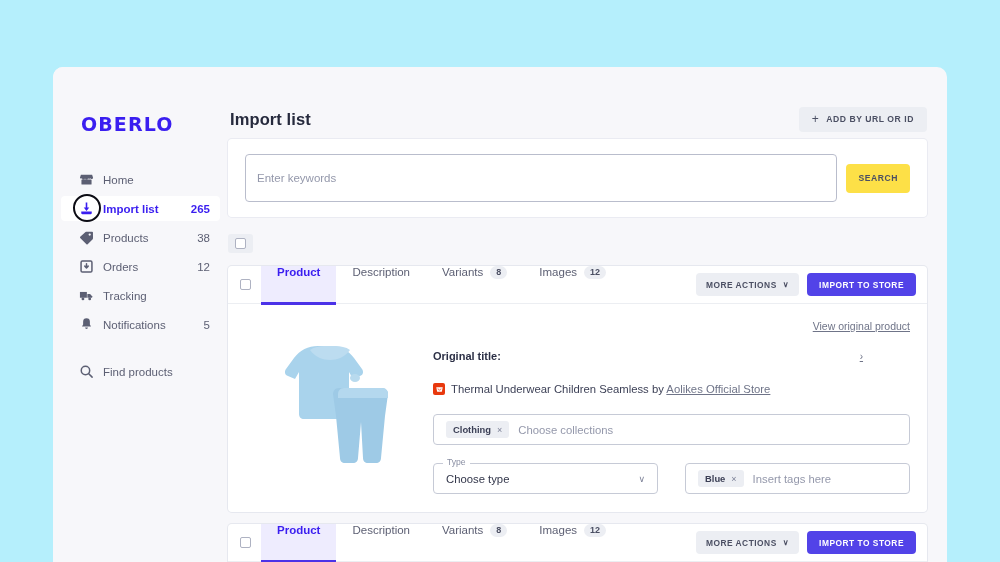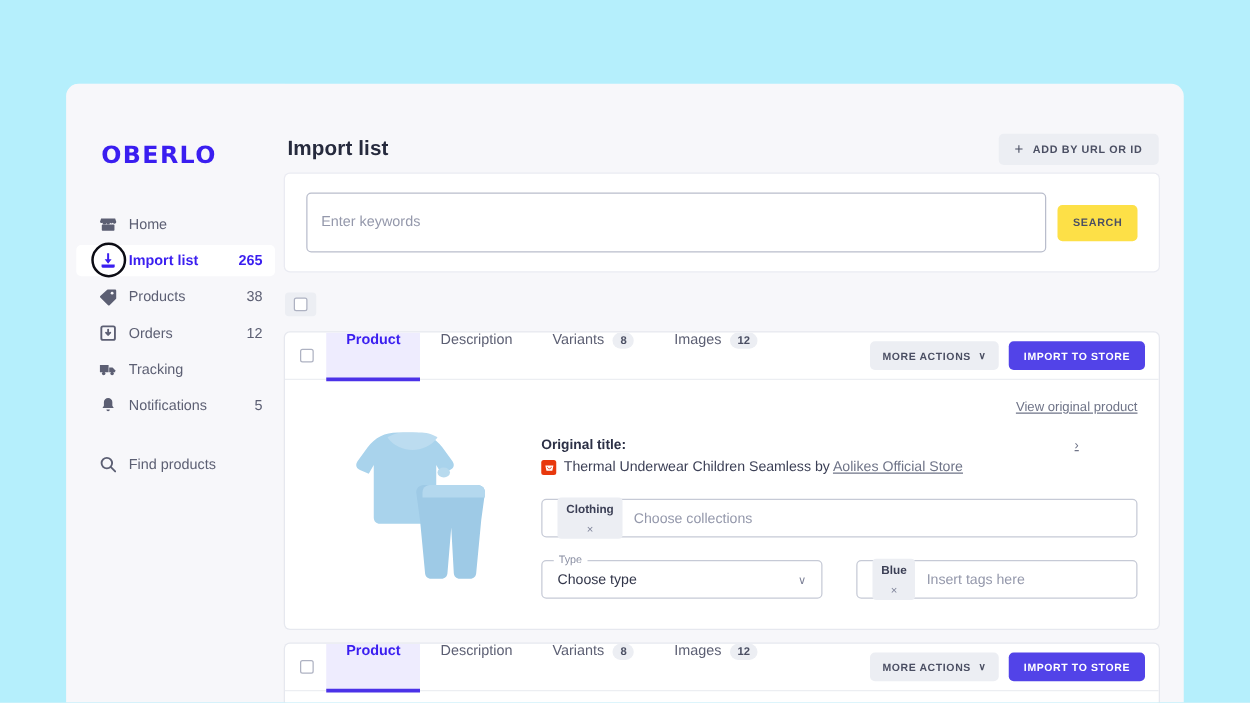--- a/index.html
+++ b/index.html
@@ -251,21 +251,21 @@
   .orig-label { font-size: 11px; color: #2c3046; font-weight: bold; }
   .view-orig {
     font-size: 10.5px; color: #6f7488;
     text-decoration: underline;
     white-space: nowrap;
     display: inline-flex; align-items: center; gap: 19px; flex-direction: column;
   }
   .view-orig .arw { text-decoration: none; font-size: 10px; }
   .orig-title-row {
     display: flex; align-items: flex-start; gap: 6px;
-    margin-top: 5px;
+    margin-top: 20px;
     font-size: 11.3px;
     color: #3b3f55;
     line-height: 1.35;
   }
   .ali-ico {
     flex: 0 0 12px;
     width: 12px; height: 12px;
     border-radius: 2px;
     background: #e8380d;
     margin-top: 1px;
@@ -298,21 +298,20 @@
 
   .chip {
     display: inline-flex; align-items: center; gap: 6px;
     background: #eceef3;
     border-radius: 3px;
     padding: 3px 7px;
     font-size: 9.4px;
     font-weight: bold;
     color: #3b3f55;
     margin-right: 9px;
-    flex-direction: column;
   }
   .chip .x { color: #7c8097; font-size: 9px; font-weight: normal; }
 
   .row2 { display: flex; gap: 27px; }
   .row2 > .field { flex: 1; margin-top: 18px; }
   .caret { margin-left: auto; color: #7c8097; font-size: 9px; }
 </style>
 </head>
 <body>
 

